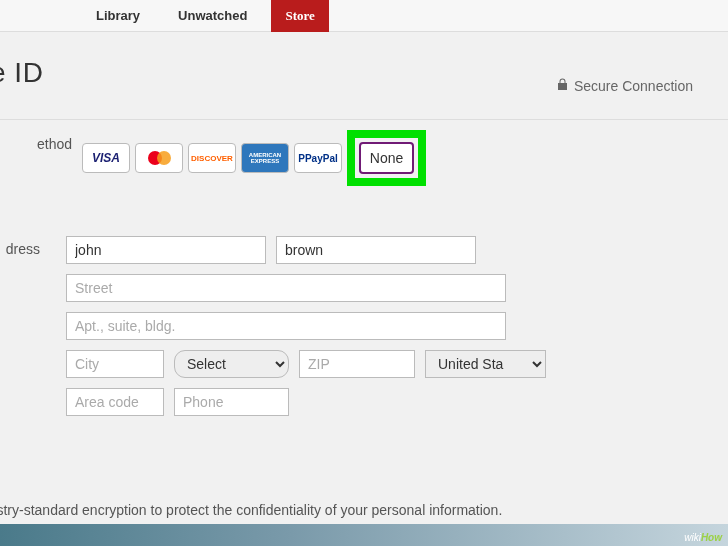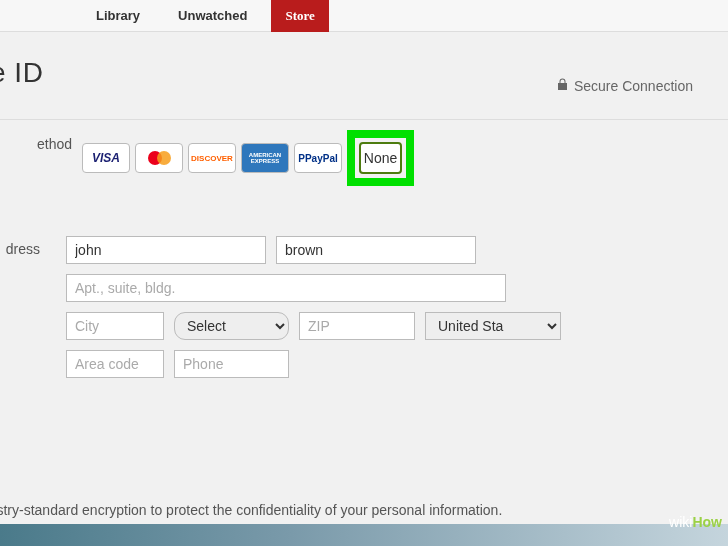--- a/index.html
+++ b/index.html
@@ -89,25 +89,25 @@
       cursor: pointer;
     }
     .pm.visa { background: linear-gradient(#fff,#fff); color: #1a1f71; font-style: italic; font-size: 12px; }
     .pm.mc { background: #fff; }
     .pm.mc::before { content:""; width:14px; height:14px; border-radius:50%; background:#eb001b; margin-right:-5px; }
     .pm.mc::after { content:""; width:14px; height:14px; border-radius:50%; background:#f79e1b; opacity:0.85; }
     .pm.disc { color:#ff6000; font-size:8px; }
     .pm.amex { background:#2e77bc; color:#fff; font-size:6px; text-align:center; line-height:1; }
     .pm.pp { color:#003087; font-size:10px; }
     .pm.none {
-      border: 2px solid #4d7c0f;
+      border: 2px solid #701a75;
       font-weight: 400;
       font-size: 14px;
       color: #333;
-      width: 43px;
+      width: 55px;
       height: 32px;
     }
     .highlight-box {
       border: 8px solid #00e000;
       padding: 4px;
       display: inline-flex;
     }
     .address-block {
       margin-top: 50px;
     }
@@ -130,45 +130,46 @@
     input[type="text"]::placeholder { color: #aaa; }
     select {
       background: #eee;
       color: #333;
     }
     .w-name { width: 200px; }
     .w-street { width: 440px; }
     .w-city { width: 98px; }
     .w-select { width: 115px; border-radius: 11px; }
     .w-zip { width: 116px; }
-    .w-country { width: 136px; }
+    .w-country { width: 121px; }
     .w-area { width: 98px; }
     .w-phone { width: 115px; }
     .footer-text {
       position: absolute;
       bottom: 28px;
       left: -30px;
       font-size: 14px;
       color: #555;
     }
     .bottom-banner {
       position: absolute;
       bottom: 0;
       left: 0;
       right: 0;
       height: 22px;
       background: linear-gradient(90deg, #4a7a8a 0%, #7a9aaa 40%, #c5d5dd 100%);
     }
     .wikihow {
       position: absolute;
-      bottom: 16px;
+      bottom: 3px;
       right: 6px;
-      font-size: 14px;
+      font-size: 10px;
       color: #fff;
       font-weight: 400;
+      font-style: italic;
     }
     .wikihow b { color: #9bd146; font-weight: 700; }
     .method-label-wrap, .address-label-wrap {
       position: relative;
     }
     .clip-label {
       position:absolute;
       left:-100px;
       width:140px;
       text-align:right;
@@ -219,20 +220,23 @@
   </div>
 
   <div class="address-block address-label-wrap">
     <div class="clip-label" style="top:5px;">dress</div>
 
     <div class="field-row">
       <input type="text" class="w-name" value="john" style="">
       <input type="text" class="w-name" value="brown" style="">
     </div>
     <div class="field-row">
+      <input type="text" class="w-street" placeholder="Street" style="">
+    </div>
+    <div class="field-row">
       <input type="text" class="w-street" placeholder="Apt., suite, bldg." style="">
     </div>
     <div class="field-row">
       <input type="text" class="w-city" placeholder="City" style="">
       <select class="w-select"><option>Select</option></select>
       <input type="text" class="w-zip" placeholder="ZIP" style="">
       <select class="w-country"><option>United Sta</option></select>
     </div>
     <div class="field-row">
       <input type="text" class="w-area" placeholder="Area code" style="">

